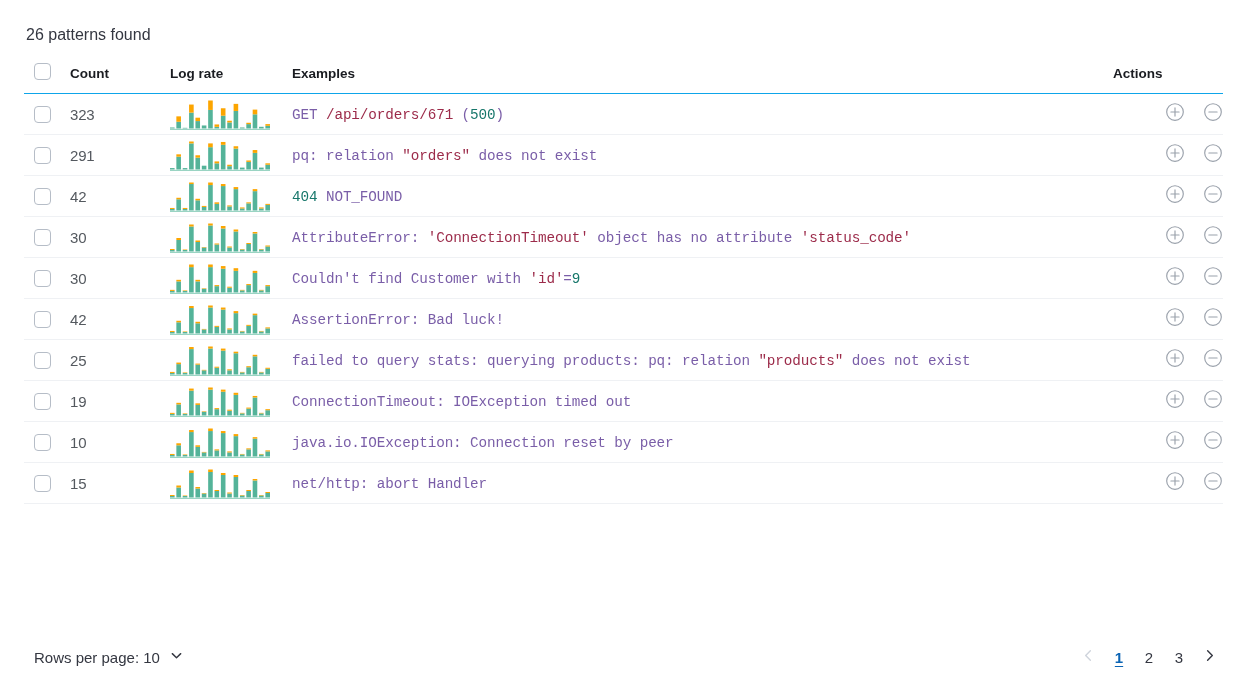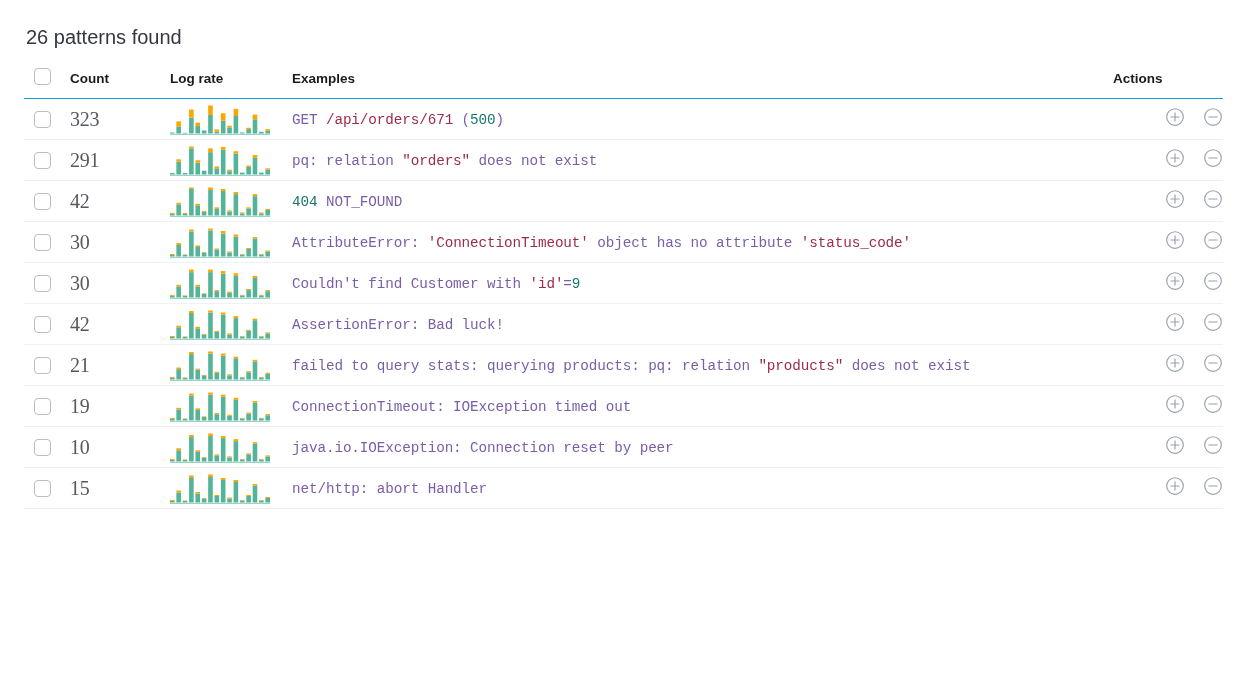--- a/index.html
+++ b/index.html
@@ -62,21 +62,21 @@
     top: 2px; right: 8px;
     width: 26px; height: 26px;
     display: flex; align-items: center; justify-content: center;
     cursor: pointer;
     color: #343741;
   }
 
   
   .body { padding: 0 24px; }
   .patterns-found {
-    font-size: 20px;
+    font-size: 16px;
     color: #343741;
     padding: 26px 0 19px 2px;
   }
 
   
   table.patterns { width: 100%; border-collapse: collapse; table-layout: fixed; }
   table.patterns thead th {
     text-align: left;
     font-size: 13.5px;
     font-weight: 700;
@@ -104,22 +104,22 @@
     border: 1px solid #b6bdc7;
     border-radius: 4px;
     background: #fff;
     display: block;
     margin-left: 10px;
     cursor: pointer;
   }
   thead .chk { margin-bottom: 1px; }
 
   .count-cell {
-    font-family: Liberation Serif, serif;
-    font-size: 20px;
+    font-family: Liberation Sans, sans-serif;
+    font-size: 15px;
     color: #54595f;
     padding-left: 2px;
     letter-spacing: -0.2px;
   }
 
   
   .spark { display:block; }
 
   
   .example {
@@ -532,21 +532,21 @@
   <path d="M5.9 10 H14.1" stroke="#9aa1ab" stroke-width="1.15" stroke-linecap="round"></path>
                   </svg>
                 </span>
       </span>
     </td>
           </tr>
           <tr>
     <td class="col-check">
       <span class="chk"></span>
     </td>
-    <td class="col-count count-cell">21</td>
+    <td class="col-count count-cell">25</td>
     <td class="col-rate">
               <svg class="spark" width="100" height="31" viewBox="0 0 100 31" aria-hidden="true">
                 <rect x="0.00" y="27.94" width="4.6" height="1.56" fill="#54b399"></rect>
                 <rect x="0.00" y="26.91" width="4.6" height="1.04" fill="#fca500"></rect>
                 <rect x="6.36" y="19.13" width="4.6" height="10.37" fill="#54b399"></rect>
                 <rect x="6.36" y="17.57" width="4.6" height="1.56" fill="#fca500"></rect>
                 <rect x="12.72" y="27.94" width="4.6" height="1.56" fill="#54b399"></rect>
                 <rect x="12.72" y="27.43" width="4.6" height="0.52" fill="#fca500"></rect>
                 <rect x="19.08" y="4.09" width="4.6" height="25.41" fill="#54b399"></rect>
                 <rect x="19.08" y="2.02" width="4.6" height="2.07" fill="#fca500"></rect>
@@ -772,14 +772,40 @@
   <path d="M5.9 10 H14.1" stroke="#9aa1ab" stroke-width="1.15" stroke-linecap="round"></path>
                   </svg>
                 </span>
       </span>
     </td>
           </tr>
         </tbody>
     </table>
   </div>
 
+  <div class="footer">
+    <div class="rows-per-page">
+      <span>Rows per page: 10</span>
+      <span>
+        <svg width="15" height="15" viewBox="0 0 16 16" fill="none" aria-hidden="true">
+          <path d="M3.5 6 L8 10.3 L12.5 6" stroke="#343741" stroke-width="1.5" stroke-linecap="round" stroke-linejoin="round"></path>
+        </svg>
+      </span>
+    </div>
+
+    <div class="pager" id="pager">
+        <div class="pg arrow disabled">
+          <span><svg width="15" height="15" viewBox="0 0 16 16" fill="none">
+              <path d="M10 3 L5 8 L10 13" stroke="currentColor" stroke-width="1.5" stroke-linecap="round" stroke-linejoin="round"></path>
+            </svg></span>
+        </div>
+        <div class="pg active">1</div>
+        <div class="pg">2</div>
+        <div class="pg">3</div>
+        <div class="pg arrow">
+          <span><svg width="15" height="15" viewBox="0 0 16 16" fill="none">
+              <path d="M6 3 L11 8 L6 13" stroke="currentColor" stroke-width="1.5" stroke-linecap="round" stroke-linejoin="round"></path>
+            </svg></span>
+        </div>
+      </div>
+  </div>
 
 </div>
 
 </body></html>

